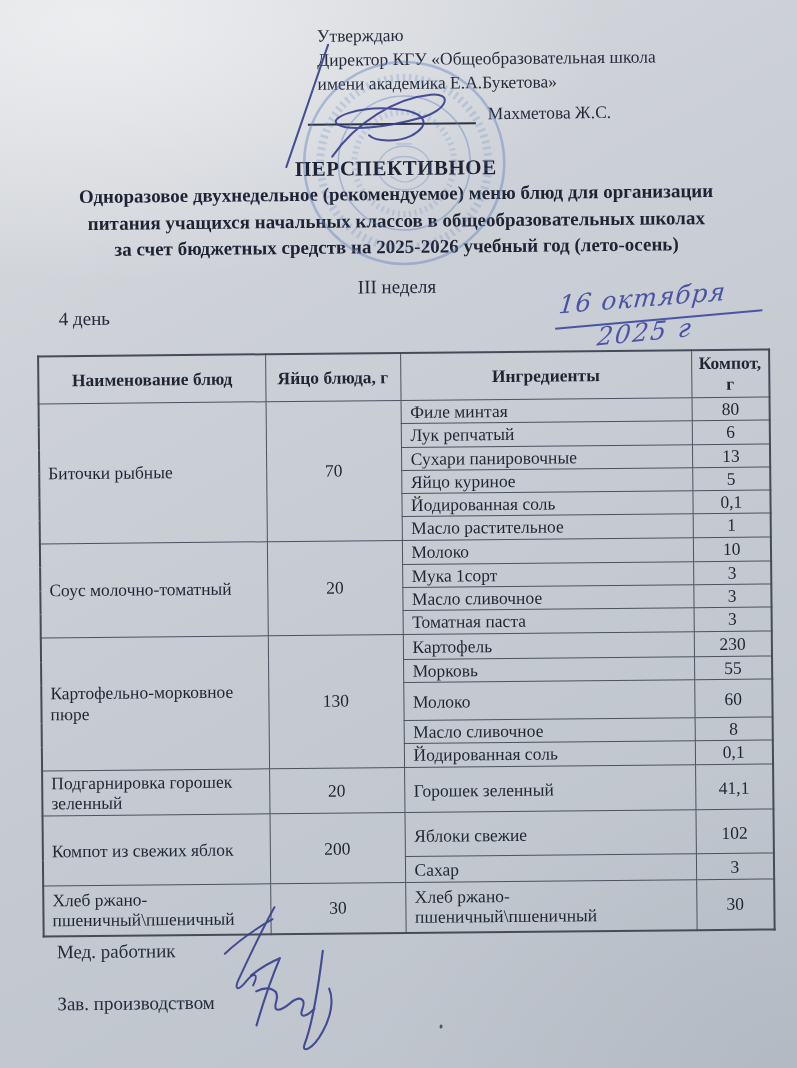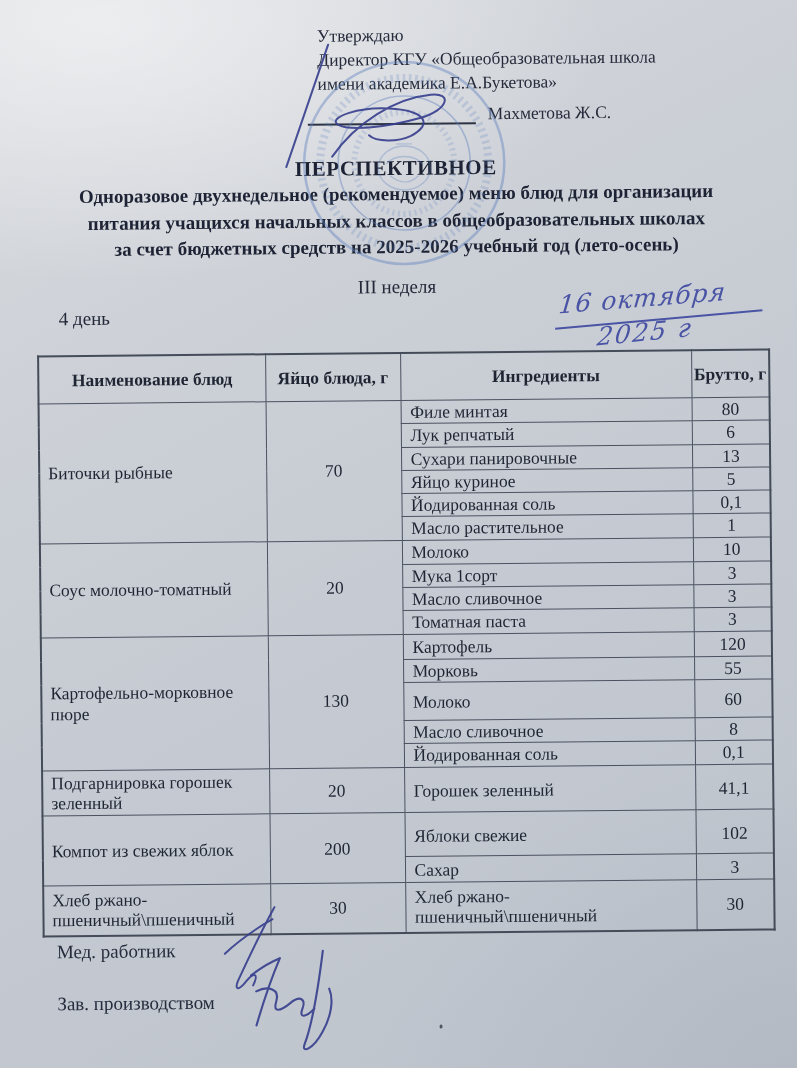--- a/index.html
+++ b/index.html
@@ -117,21 +117,21 @@
         <col style="width:227px">
           <col style="width:135px">
           <col style="width:291px">
           <col style="width:78px">
       </colgroup>
       <thead>
         <tr>
           <th>Наименование блюд</th>
           <th>Яйцо блюда, г</th>
           <th>Ингредиенты</th>
-          <th>Брутто, г</th>
+          <th>Компот, г</th>
         </tr>
       </thead>
       <tbody id="menu-tbody">
           <tr style="height: 22px;">
             <td class="c-dish" rowspan="6">Биточки рыбные</td>
             <td class="c-yield" rowspan="6">70</td>
             <td class="c-ing">Филе минтая</td>
             <td class="c-brutto">80</td>
           </tr>
           <tr style="height: 22px;">
@@ -169,21 +169,21 @@
             <td class="c-brutto">3</td>
           </tr>
           <tr style="height: 23px;">
             <td class="c-ing">Томатная паста</td>
             <td class="c-brutto">3</td>
           </tr>
           <tr style="height: 25px;">
             <td class="c-dish" rowspan="5">Картофельно-морковное пюре</td>
             <td class="c-yield" rowspan="5">130</td>
             <td class="c-ing">Картофель</td>
-            <td class="c-brutto">120</td>
+            <td class="c-brutto">230</td>
           </tr>
           <tr style="height: 22px;">
             <td class="c-ing">Морковь</td>
             <td class="c-brutto">55</td>
           </tr>
           <tr style="height: 38px;">
             <td class="c-ing va-top">Молоко</td>
             <td class="c-brutto va-top">60</td>
           </tr>
           <tr style="height: 23px;">

